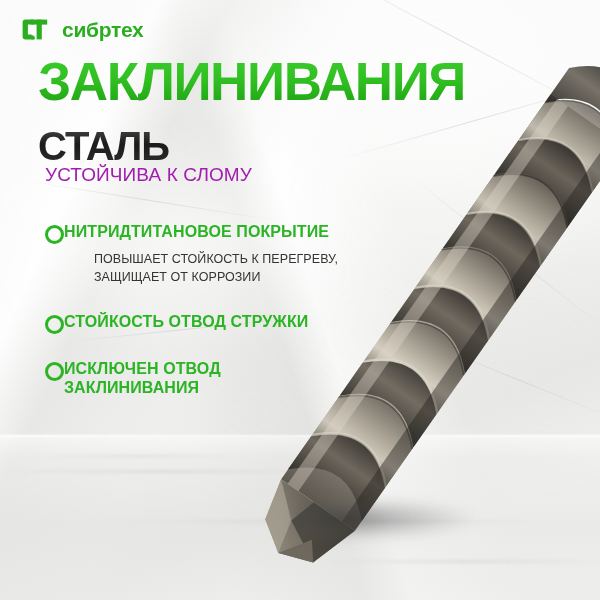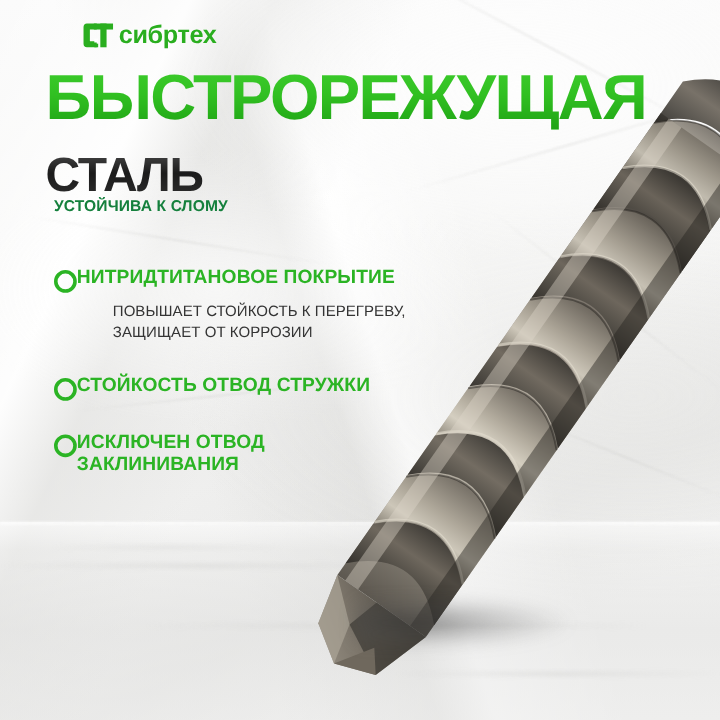--- a/index.html
+++ b/index.html
@@ -56,23 +56,22 @@
   }
   .bg-floor-streak {
     position:absolute;
     background:linear-gradient(90deg, rgba(208,208,206,0), rgba(203,203,201,.45), rgba(208,208,206,0));
     filter:blur(1.6px);
   }
 
   
   .logo {
     position:absolute; left:22px; top:19px;
-    display:flex; align-items:center; gap:4px;
-    z-index:6;
-    margin-left:47px;
+    display:flex; align-items:center; gap:14px;
+    z-index:6;
   }
   .logo-mark {
     width:26px; height:21px;
     display:block;
   }
   .logo-word {
     font-size:21px; font-weight:bold;
     letter-spacing:-.3px;
     color:#2aae1f;
     line-height:1;
@@ -97,23 +96,23 @@
     line-height:1;
     background:linear-gradient(180deg, #484848 0%, #1b1b1b 46%, #2e2e2e 100%);
     -webkit-background-clip:text; background-clip:text;
     color:transparent; -webkit-text-fill-color:transparent;
     z-index:6;
     white-space:nowrap;
     text-decoration:underline;
   }
   .subtitle {
     position:absolute; left:45px; top:164px;
-    font-size:13px; font-weight:bold;
+    font-size:19px; font-weight:normal;
     letter-spacing:.1px;
-    color:#15803d;
+    color:#a21caf;
     z-index:6;
     white-space:nowrap;
   }
 
   
   .features {
     position:absolute; left:45px; top:222px;
     width:300px;
     z-index:6;
   }
@@ -270,21 +269,21 @@
     <svg class="logo-mark" viewBox="0 0 26 21">
       <path d="M11.6 0.6 H3.4 C1.6 0.6 0.6 1.9 0.6 3.6 V17.4 C0.6 19.1 1.6 20.4 3.4 20.4 H11.6 V15.4 H5.9 V5.6 H11.6 Z" fill="#2aae1f"></path>
       <rect x="9.2" y="0.6" width="16" height="5" fill="#2aae1f"></rect>
       <rect x="14.6" y="0.6" width="5.2" height="19.8" fill="#2aae1f"></rect>
       <rect x="9.6" y="13.2" width="3.2" height="3.2" fill="#ffffff"></rect>
       <rect x="9.6" y="17.4" width="3.2" height="3" fill="#2aae1f"></rect>
     </svg>
     <span class="logo-word">сибртех</span>
   </div>
 
-  <div class="headline-1">БЫСТРОРЕЖУЩАЯ</div>
+  <div class="headline-1">ЗАКЛИНИВАНИЯ</div>
   <div class="headline-2">СТАЛЬ</div>
   <div class="subtitle">УСТОЙЧИВА К СЛОМУ</div>
 
   <div class="features">
 
     <div class="feature">
       <div class="feature-head">
         <div class="ring-icon"></div>
         <div class="feature-title">НИТРИДТИТАНОВОЕ ПОКРЫТИЕ</div>
       </div>

